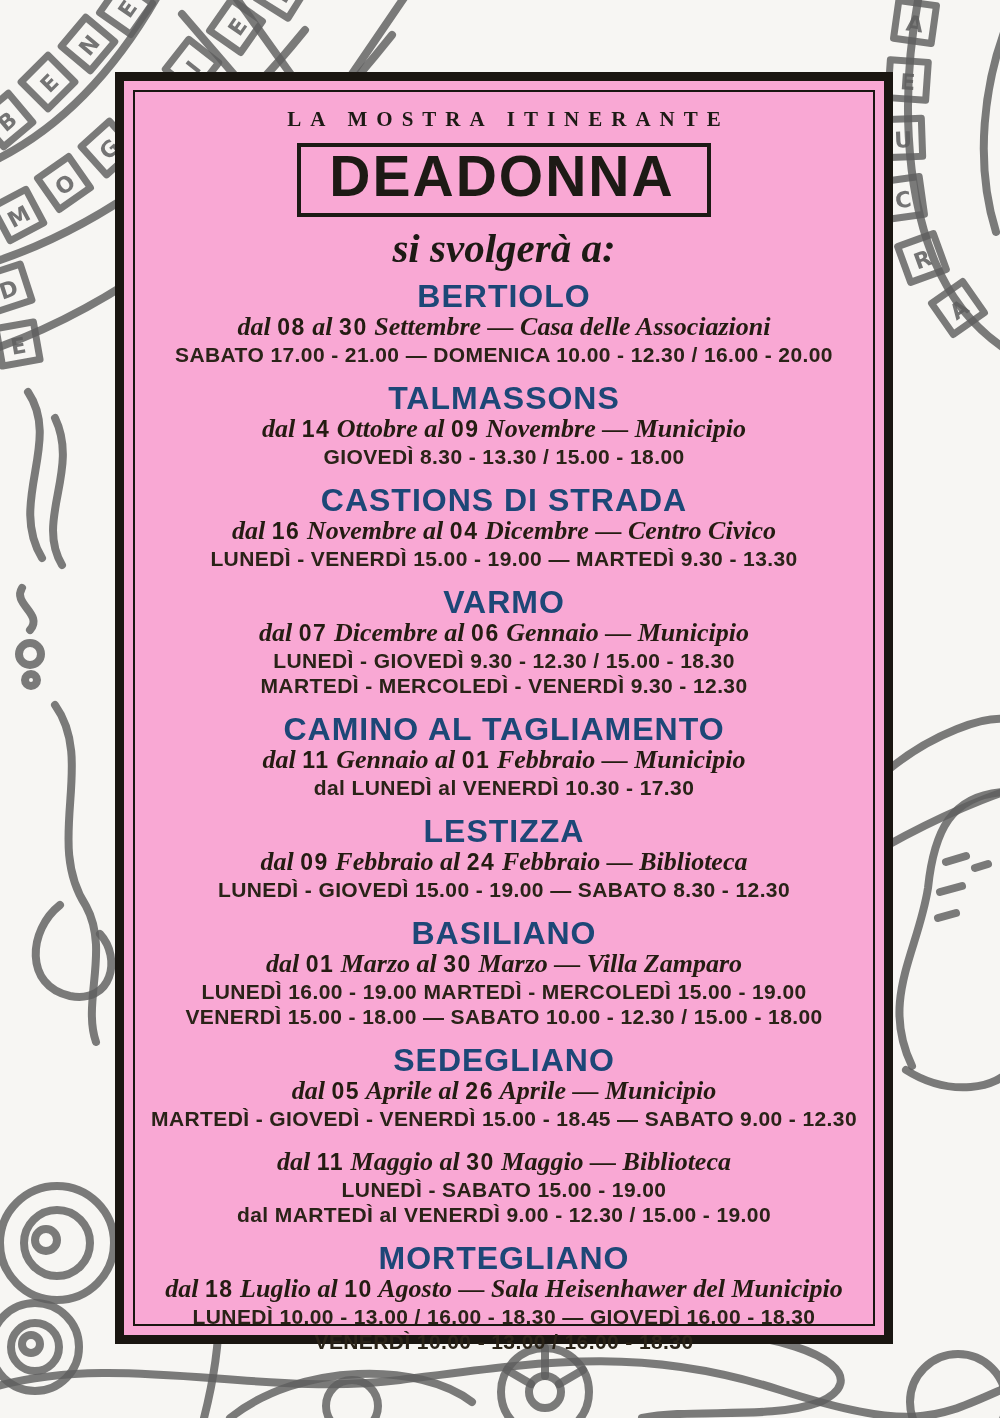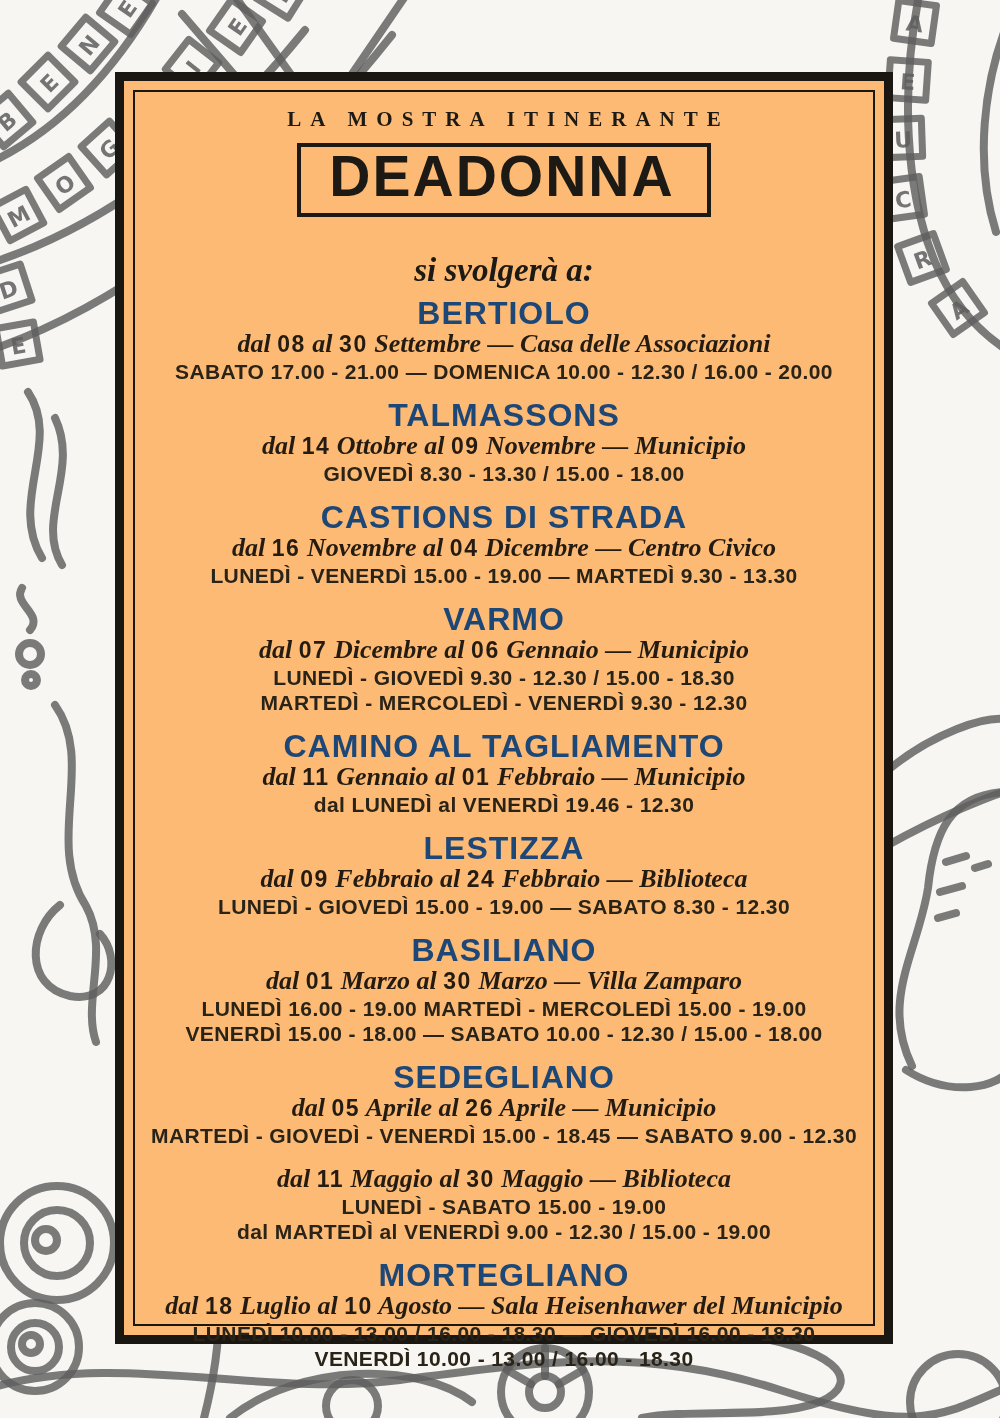--- a/index.html
+++ b/index.html
@@ -15,21 +15,21 @@
   }
   #bg-art rect{stroke-width:7;}
   #bg-art text{
     fill:#5e5e5e;stroke:none;opacity:.85;
     font-family:"DejaVu Sans",sans-serif;font-weight:700;font-size:22px;
     text-anchor:middle;dominant-baseline:central;
   }
   
   .poster{
     position:absolute;left:115px;top:72px;width:778px;height:1272px;
-    box-sizing:border-box;border:9px solid #1a1611;background:#fdba74;
+    box-sizing:border-box;border:9px solid #1a1611;background:#f9a8d4;
   }
   .inner-frame{
     position:absolute;left:9px;top:9px;right:9px;bottom:9px;
     border:2px solid #1a1611;pointer-events:none;
   }
   .content{
     position:absolute;left:0;top:0;right:0;bottom:0;
     display:flex;flex-direction:column;align-items:center;text-align:center;
     padding-top:26px;
   }
@@ -38,23 +38,23 @@
     font-size:21px;letter-spacing:9px;color:#1d1a15;text-indent:9px;
   }
   .title-box{
     margin-top:11px;border:4px solid #1d1a15;padding:0px 32px 6px 28px;
     line-height:1.05;
   }
   .title{
     font-size:57px;font-weight:700;letter-spacing:2px;color:#1d1a15;
   }
   .subtitle{
-    margin-top:35px;
+    margin-top:7px;
     font-family:"Liberation Serif","DejaVu Serif",serif;font-style:italic;font-weight:700;
-    font-size:33px;color:#1d1a15;
+    font-size:41px;color:#1d1a15;
   }
   .sections{
     margin-top:9px;display:flex;flex-direction:column;gap:16px;width:100%;
   }
   .section{display:flex;flex-direction:column;}
   .town{
     font-size:32px;font-weight:700;color:#1d4777;letter-spacing:1px;line-height:31px;
   }
   .dateline{
     font-family:"Liberation Serif","DejaVu Serif",serif;font-style:italic;font-weight:700;
@@ -224,21 +224,21 @@
         </div>
         <div class="section">
           <div class="town">VARMO</div>
           <div class="dateline"><span>dal </span><span class="num">07</span><span> Dicembre al </span><span class="num">06</span><span> Gennaio — Municipio</span></div>
           <div class="hours">LUNEDÌ - GIOVEDÌ 9.30 - 12.30 / 15.00 - 18.30</div>
           <div class="hours">MARTEDÌ - MERCOLEDÌ - VENERDÌ 9.30 - 12.30</div>
         </div>
         <div class="section">
           <div class="town">CAMINO AL TAGLIAMENTO</div>
           <div class="dateline"><span>dal </span><span class="num">11</span><span> Gennaio al </span><span class="num">01</span><span> Febbraio — Municipio</span></div>
-          <div class="hours">dal LUNEDÌ al VENERDÌ 19.46 - 12.30</div>
+          <div class="hours">dal LUNEDÌ al VENERDÌ 10.30 - 17.30</div>
         </div>
         <div class="section">
           <div class="town">LESTIZZA</div>
           <div class="dateline"><span>dal </span><span class="num">09</span><span> Febbraio al </span><span class="num">24</span><span> Febbraio — Biblioteca</span></div>
           <div class="hours">LUNEDÌ - GIOVEDÌ 15.00 - 19.00 — SABATO 8.30 - 12.30</div>
         </div>
         <div class="section">
           <div class="town">BASILIANO</div>
           <div class="dateline"><span>dal </span><span class="num">01</span><span> Marzo al </span><span class="num">30</span><span> Marzo — Villa Zamparo</span></div>
           <div class="hours">LUNEDÌ 16.00 - 19.00 MARTEDÌ - MERCOLEDÌ 15.00 - 19.00</div>

